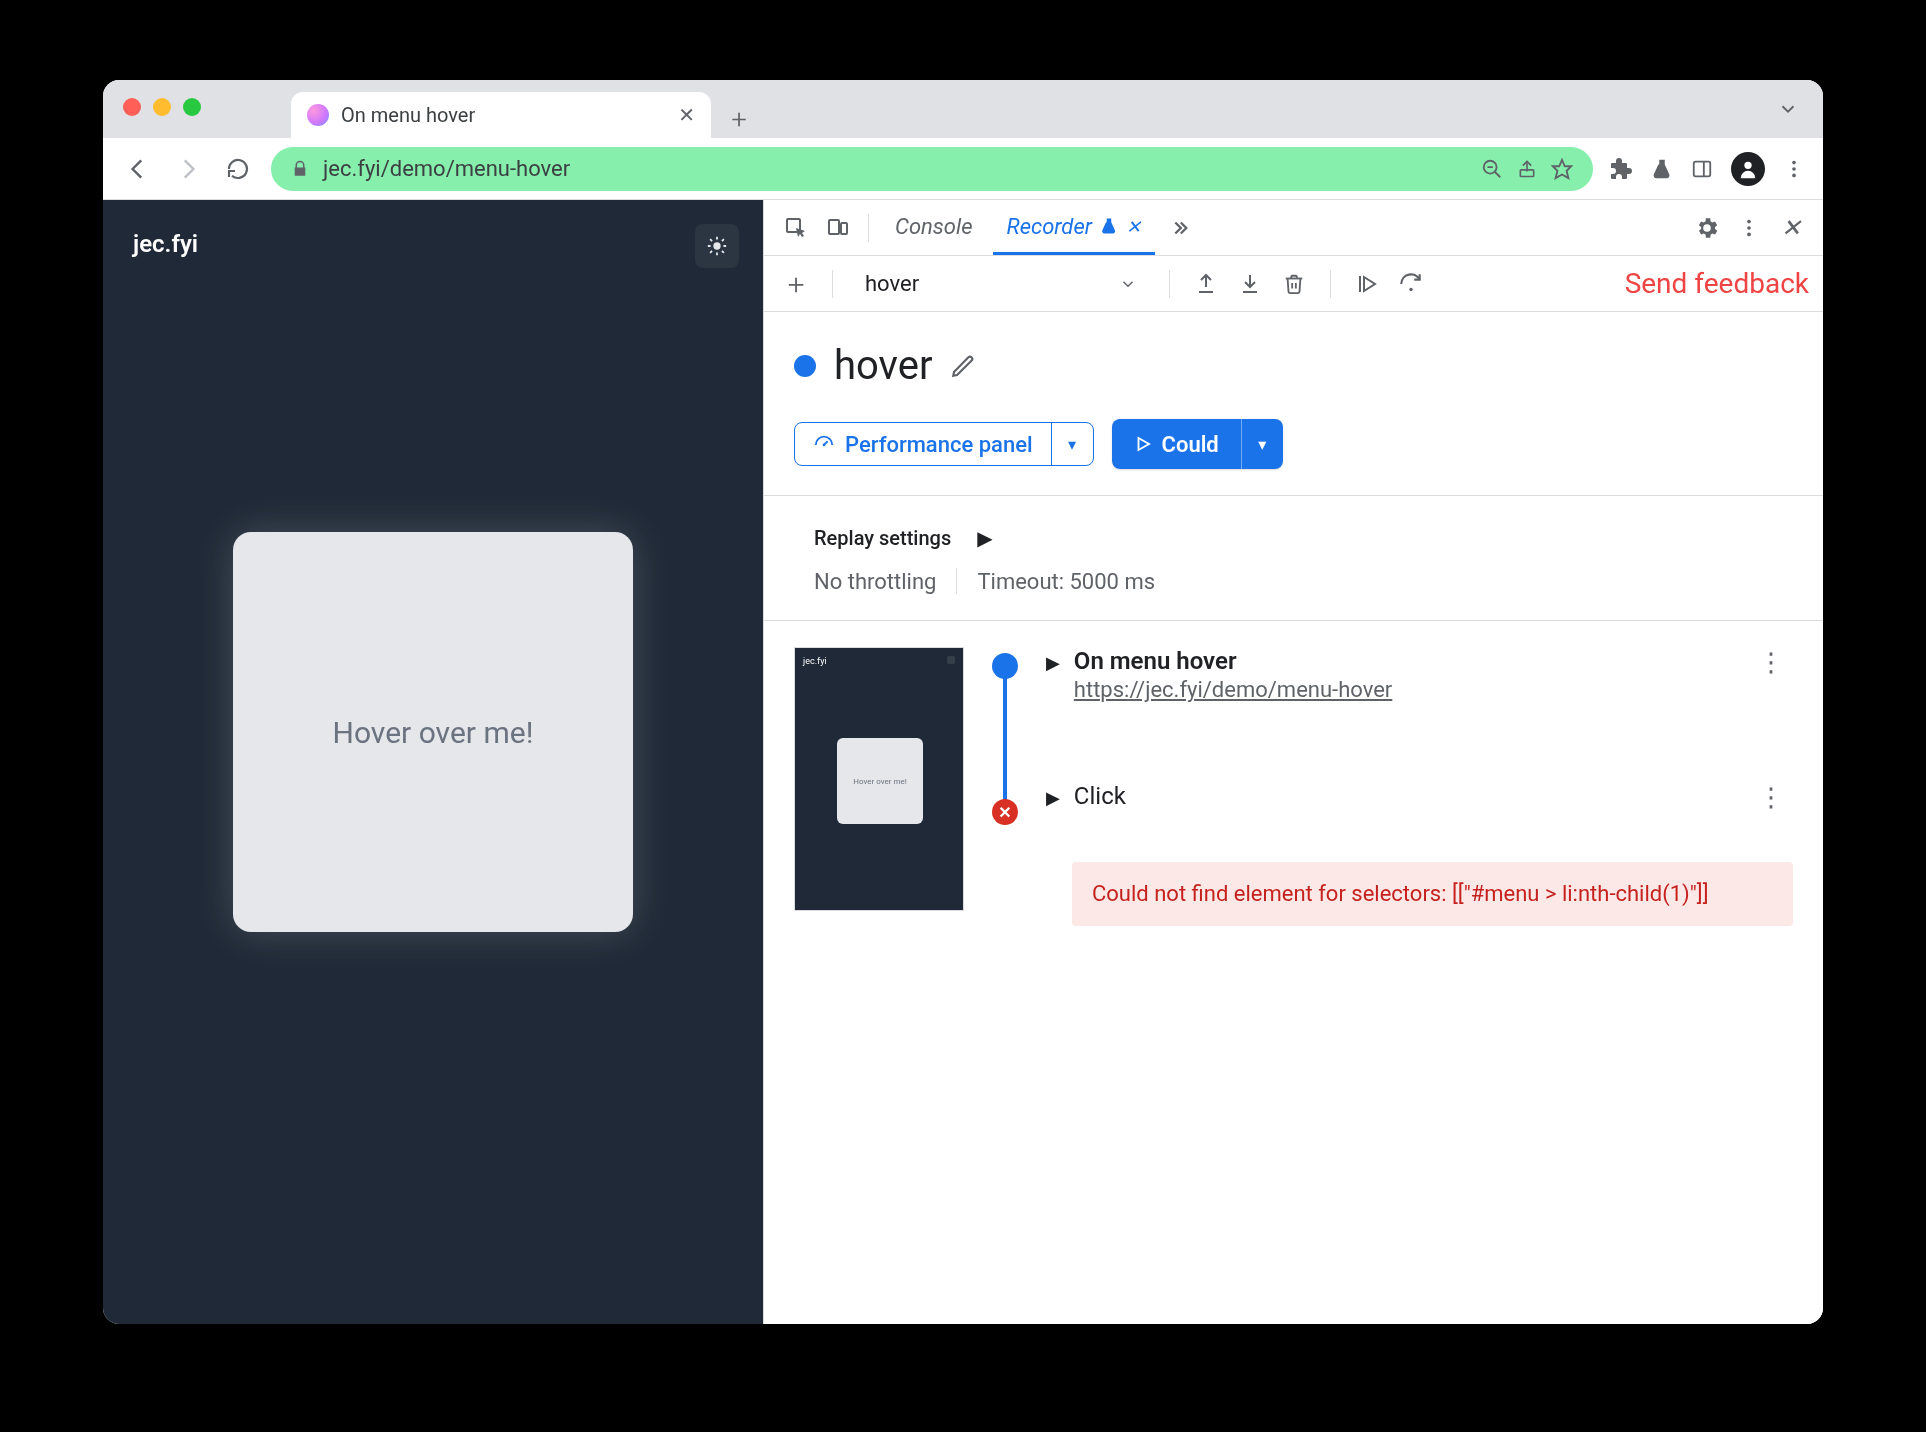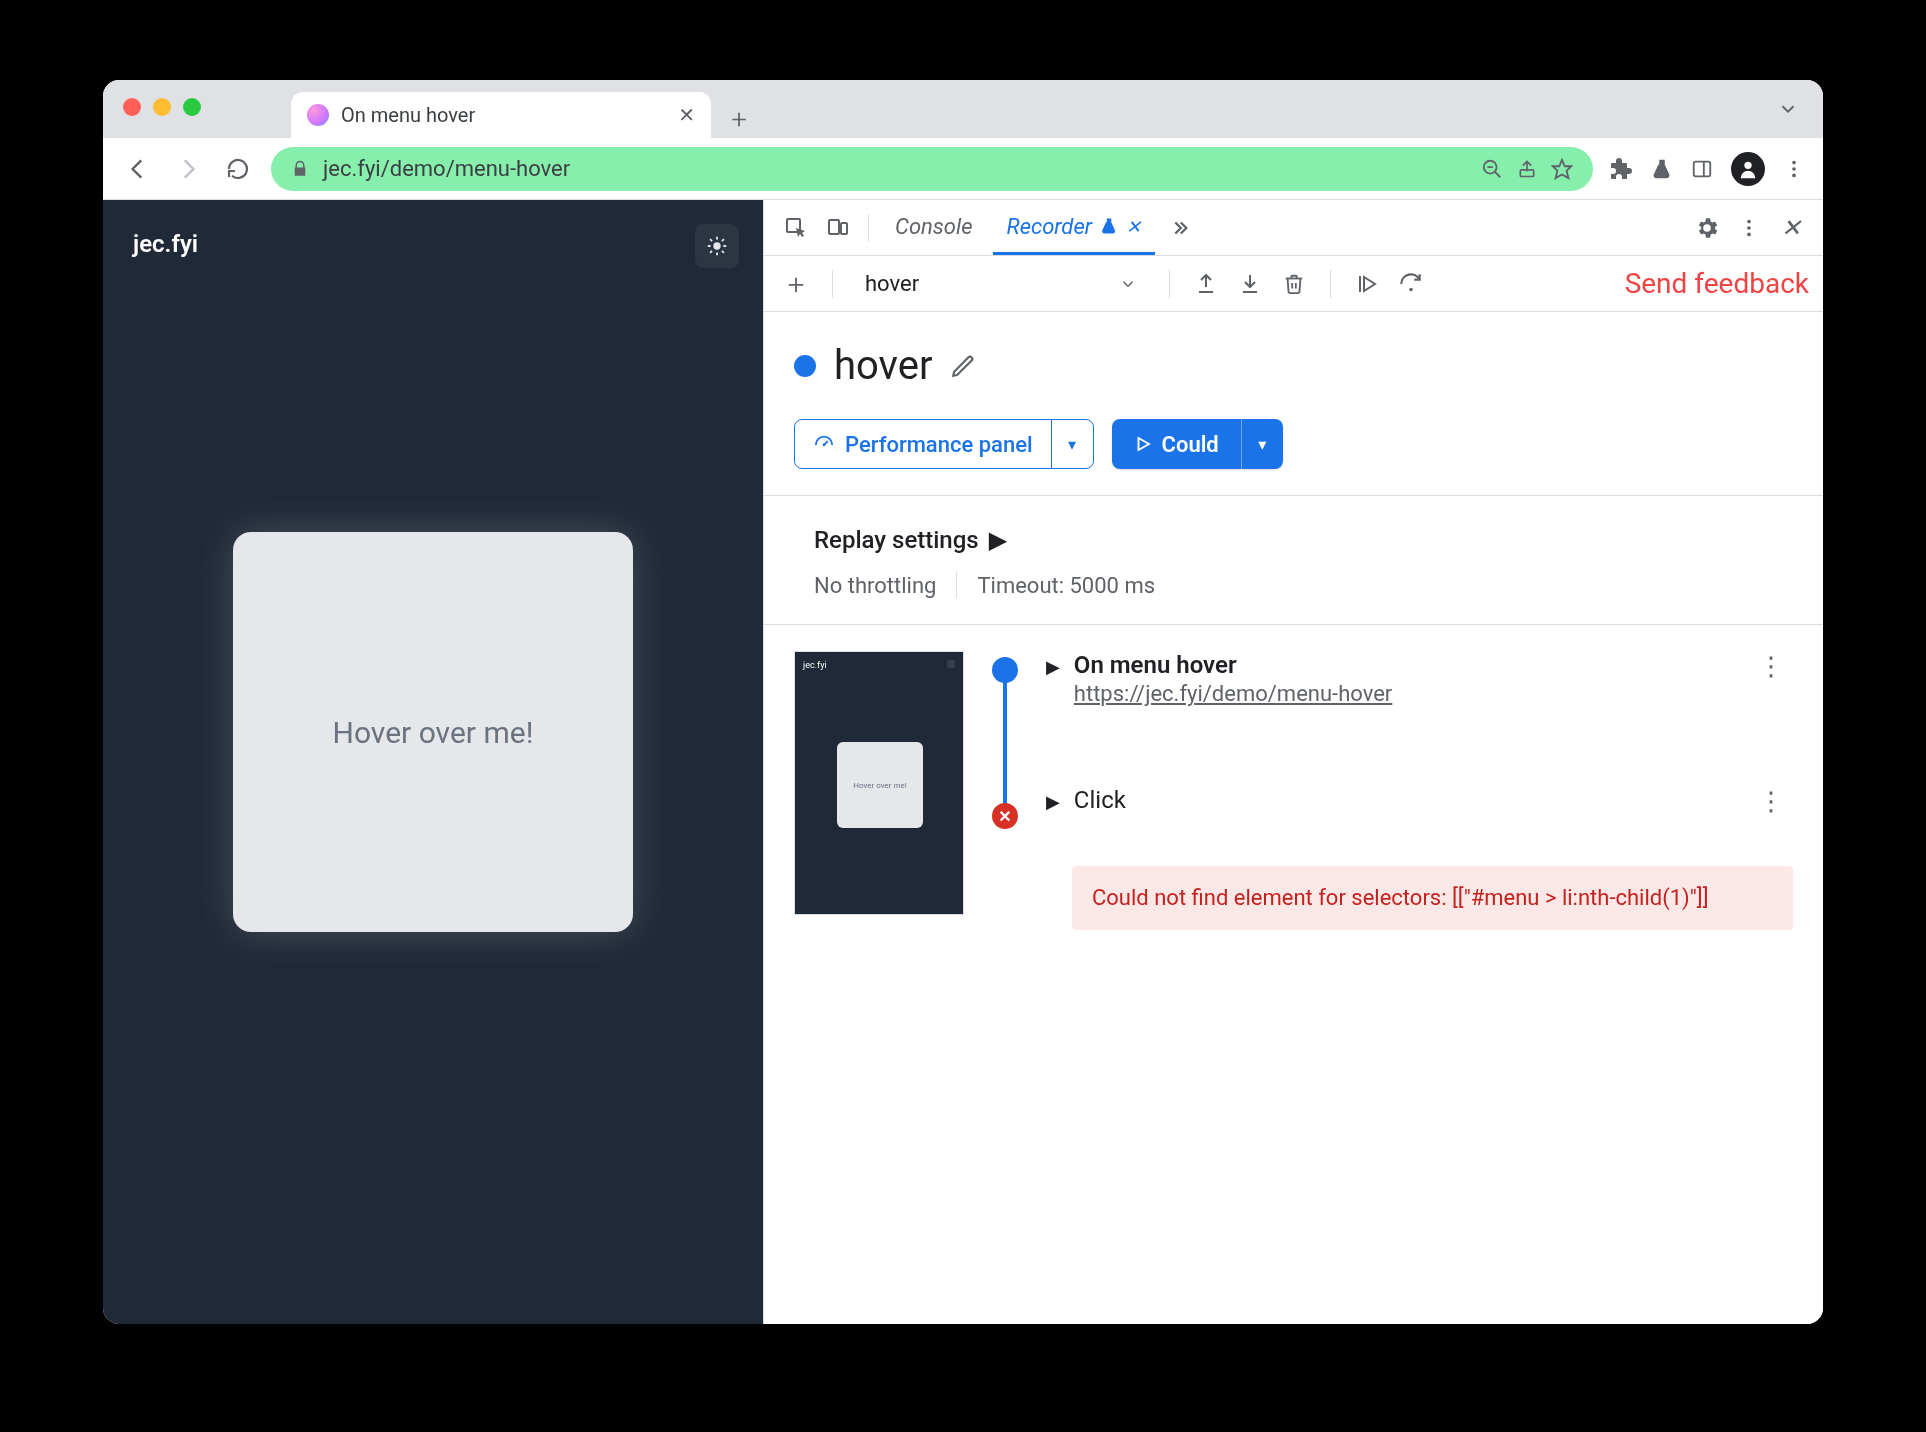--- a/index.html
+++ b/index.html
@@ -207,21 +207,21 @@
   .pencil { color:#5f6368; }
   .rec-actions {
     display:flex; align-items:center; gap: 18px;
     margin-bottom: 26px;
   }
   .pillgroup {
     display:flex;
     border:1.5px solid #1a73e8;
     border-radius: 8px;
     overflow:hidden;
-    height: 50px;
+    height: 44px;
   }
   .pillgroup .main {
     display:flex; align-items:center; gap:10px; padding: 0 18px;
     color:#1a73e8; font-size: 22px; font-weight:500;
   }
   .pillgroup .drop {
     width: 42px;
     border-left:1.5px solid #1a73e8;
     display:flex; align-items:center; justify-content:center;
     color:#1a73e8;
@@ -242,22 +242,22 @@
     display:flex; align-items:center; justify-content:center;
     color:#fff;
   }
   .hr { height:1px; background:#dadce0; margin: 0 -30px; }
   .settings-row {
     display:flex; align-items:flex-start;
     padding: 30px 0 26px 20px;
     gap: 100px;
   }
   .settings-col h3 {
-    font-size: 24px; font-weight: 500; color:#202124;
-    display:flex; align-items:center; gap: 10px;
+    font-size: 20px; font-weight: 500; color:#202124;
+    display:flex; align-items:center; gap: 26px;
     margin-bottom: 18px;
   }
   .settings-col .vals {
     display:flex; align-items:center; gap: 20px;
     font-size: 22px; color:#5f6368;
   }
   .settings-col .vals .vsep {
     width:1px; height:26px; background:#dadce0;
   }
   .steps {

